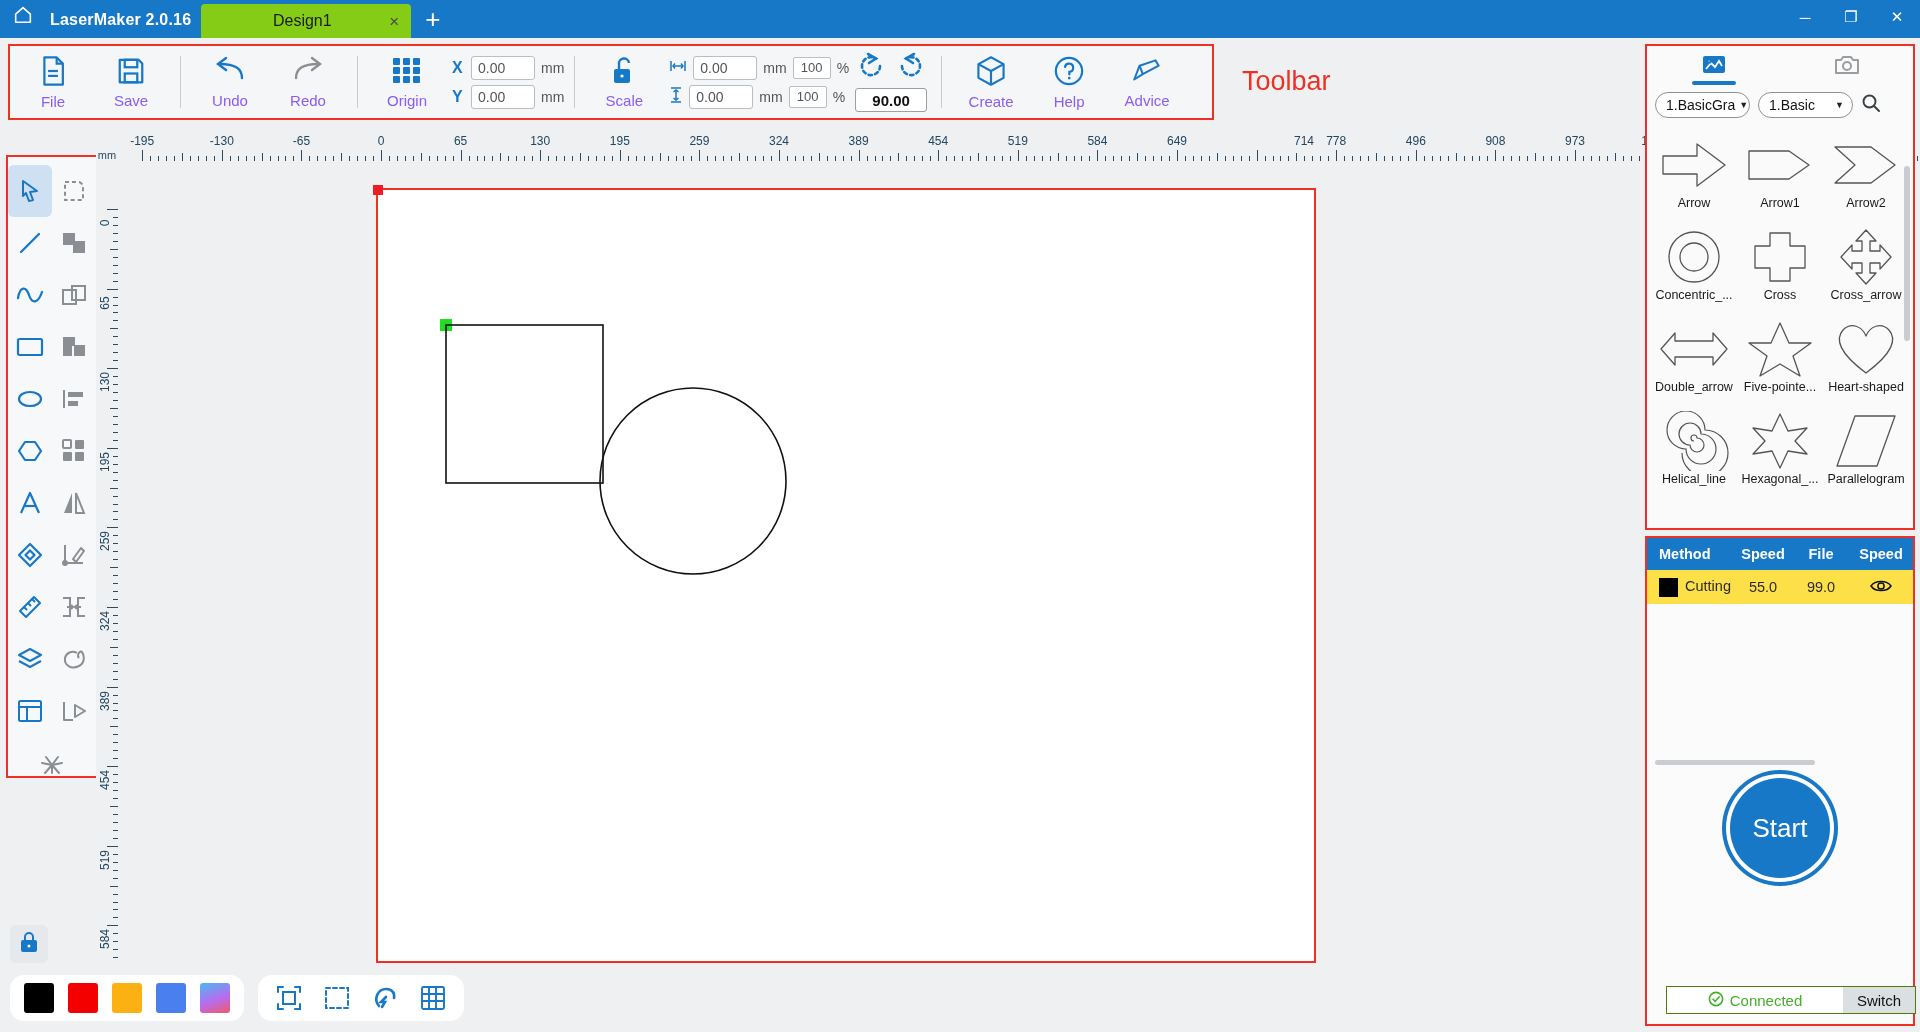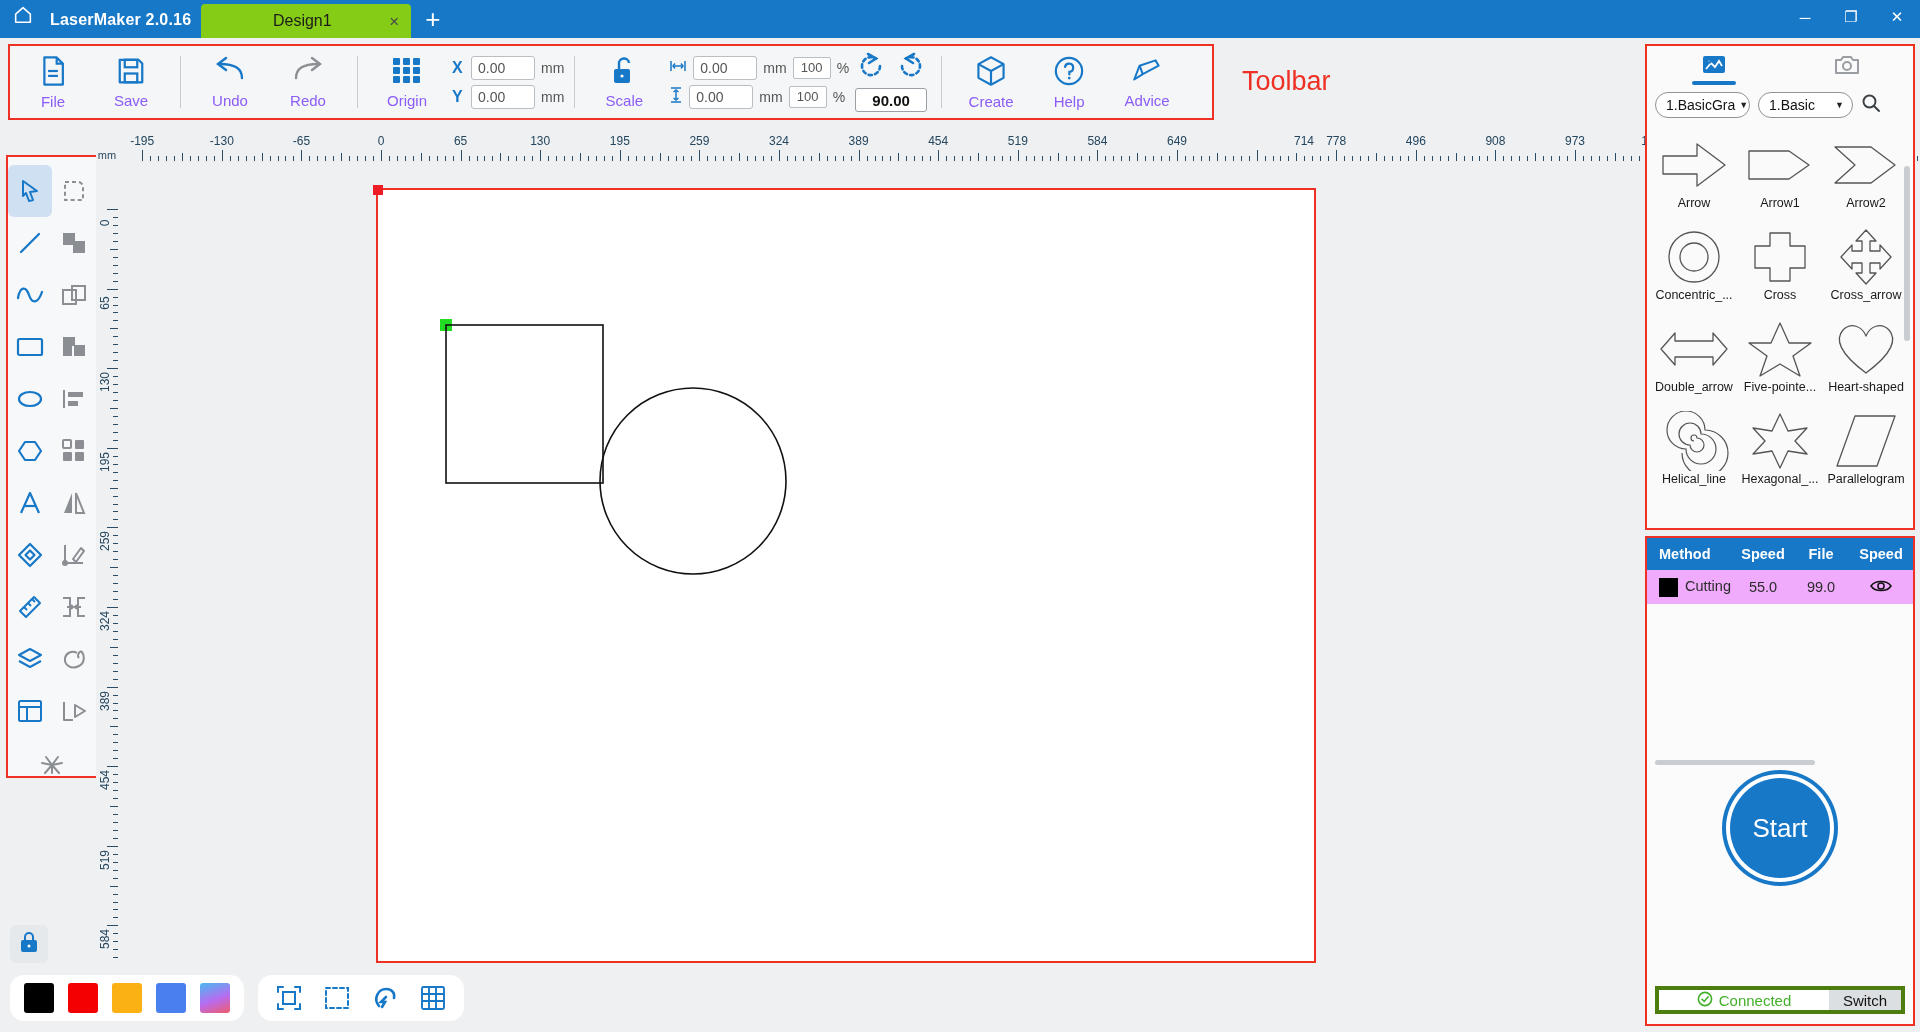--- a/index.html
+++ b/index.html
@@ -121,29 +121,29 @@
   
   #procpanel {
     position:absolute; left:1645px; top:536px; width:270px; height:490px;
     border:2px solid #ee3124; background:#fbfbfb;
   }
   #proc-head { height:32px; background:#1878c8; color:#fff; display:flex; align-items:center;
     font-size:14.5px; font-weight:bold; }
   #proc-head div, .proc-row > div { text-align:center; }
   .col-m { width:88px; text-align:left !important; padding-left:12px; }
   .col-s { width:56px; } .col-p { width:60px; } .col-o { width:60px; }
-  .proc-row { height:34px; display:flex; align-items:center; font-size:14.5px; color:#2b2b2b; background:#f0abfc; }
+  .proc-row { height:34px; display:flex; align-items:center; font-size:14.5px; color:#2b2b2b; background:#fde047; }
   .row-color { width:19px; height:19px; background:#000; display:inline-block; margin-right:7px; vertical-align:middle; }
   #proc-hscroll { position:absolute; left:8px; top:222px; width:160px; height:5px; background:#c9cdd1; border-radius:3px; }
   #start-wrap { position:absolute; left:0; top:240px; width:266px; display:flex; justify-content:center; }
   #start-btn { width:100px; height:100px; border-radius:50%; background:#1878c8; color:#fff;
     display:flex; align-items:center; justify-content:center; font-size:26px;
     box-shadow:0 0 0 4px #ffffff, 0 0 0 8px #1878c8; }
-  #conn-bar { position:absolute; left:8px; bottom:10px; width:250px; height:28px; display:flex;
-    border:4px solid #4d7c0f; background:#fff; }
+  #conn-bar { position:absolute; left:19px; bottom:10px; width:250px; height:28px; display:flex;
+    border:1px solid #4d7c0f; background:#fff; }
   #conn-status { flex:1; display:flex; align-items:center; justify-content:center; gap:6px;
     color:#43b02a; font-size:15px; }
   #switch-btn { width:72px; background:#dcdfe2; display:flex; align-items:center; justify-content:center;
     font-size:15px; color:#111; }
 </style>
 </head>
 <body>
 
 <div id="titlebar">
   <div id="home-btn">

